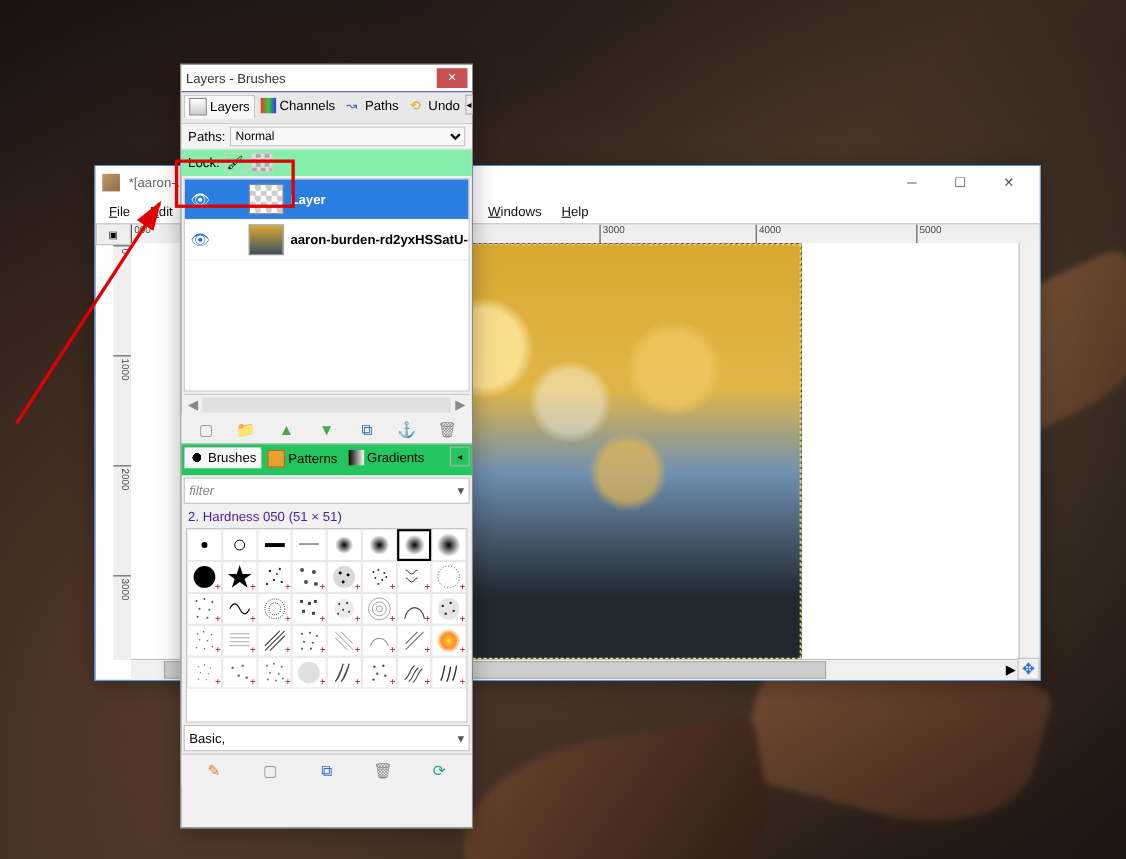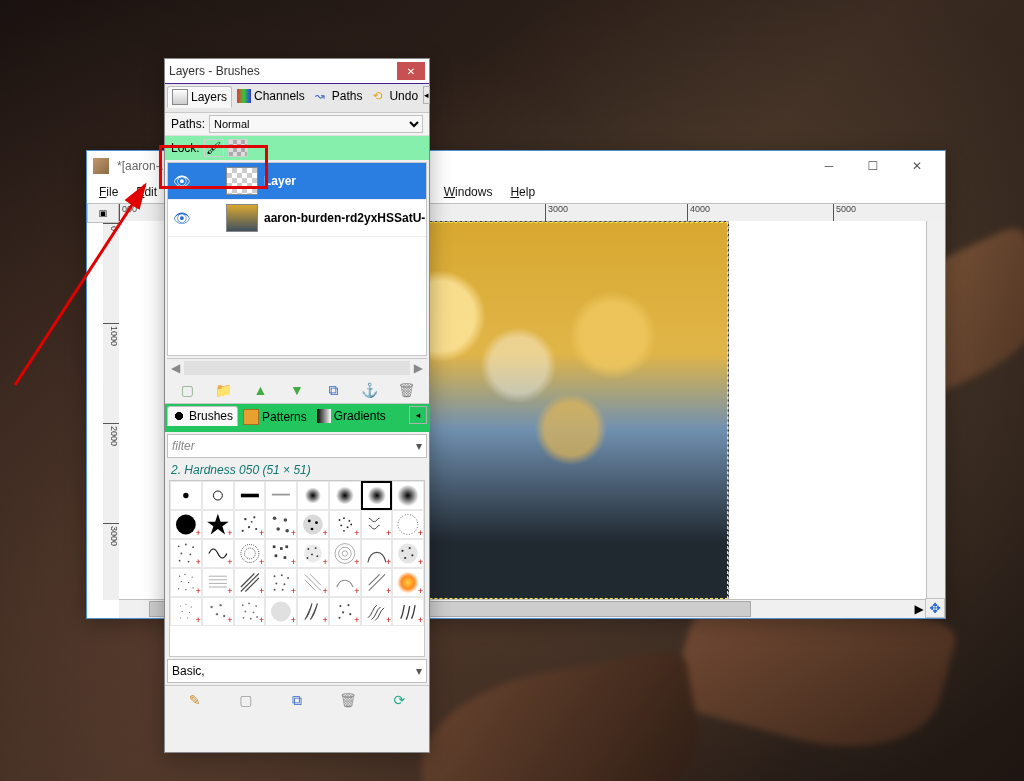--- a/index.html
+++ b/index.html
@@ -65,21 +65,21 @@
 .lrow.sel .lname{font-weight:700}
 .lrow:not(.sel) .lname{font-weight:600}
 .hscroll{height:18px;background:#f0f0f0;display:flex;align-items:center;border-top:1px solid #c8c8c8;margin:0 2px}
 .hscroll .tr{color:#888;padding:0 4px}
 .hscroll .bar{flex:1;height:14px;background:#e0e0e0}
 .btnbar{height:26px;display:flex;align-items:center;justify-content:space-around;padding:0 4px;background:#f0f0f0}
 .btnbar .b{width:18px;height:18px;display:flex;align-items:center;justify-content:center;color:#666;font-size:14px}
 .tabs2{height:26px;display:flex;align-items:flex-start;background:#22c55e;border-top:1px solid #c8c8c8;padding:2px 2px 0}
 .filter{height:22px;margin:2px;background:#fff;border:1px solid #c0c0c0;display:flex;align-items:center;padding:0 4px;color:#888;font-style:italic}
 .filter .dd{margin-left:auto;font-style:normal;color:#555}
-.brlbl{padding:3px 6px;font-style:italic;color:#0f766e}
+.brlbl{padding:3px 6px;color:#4c1d95}
 .brgrid{height:175px;margin:0 4px;background:#fff;border:1px solid #c8c8c8;overflow:hidden;display:grid;grid-template-columns:repeat(8,1fr);grid-auto-rows:29px;position:relative}
 .br{border:1px solid #e8e8e8;position:relative;display:flex;align-items:center;justify-content:center}
 .br.sel{border:2px solid #000;z-index:2}
 .br .mark{position:absolute;right:0;bottom:0;color:#c00;font-size:9px;line-height:1}
 .br svg{width:100%;height:100%}
 .spin{height:22px;margin:2px;background:#fff;border:1px solid #c0c0c0;display:flex;align-items:center;padding:0 4px}
 .spin .dd{margin-left:auto;color:#555}
 .sprow{height:22px;margin:2px;background:#e8e8e8;border:1px solid #c0c0c0;display:flex;align-items:center;padding:0 4px}
 .sprow .v{margin-left:auto}
 .botbar{height:28px;display:flex;align-items:center;justify-content:space-around;padding:0 4px;background:#f0f0f0;border-top:1px solid #c8c8c8}

